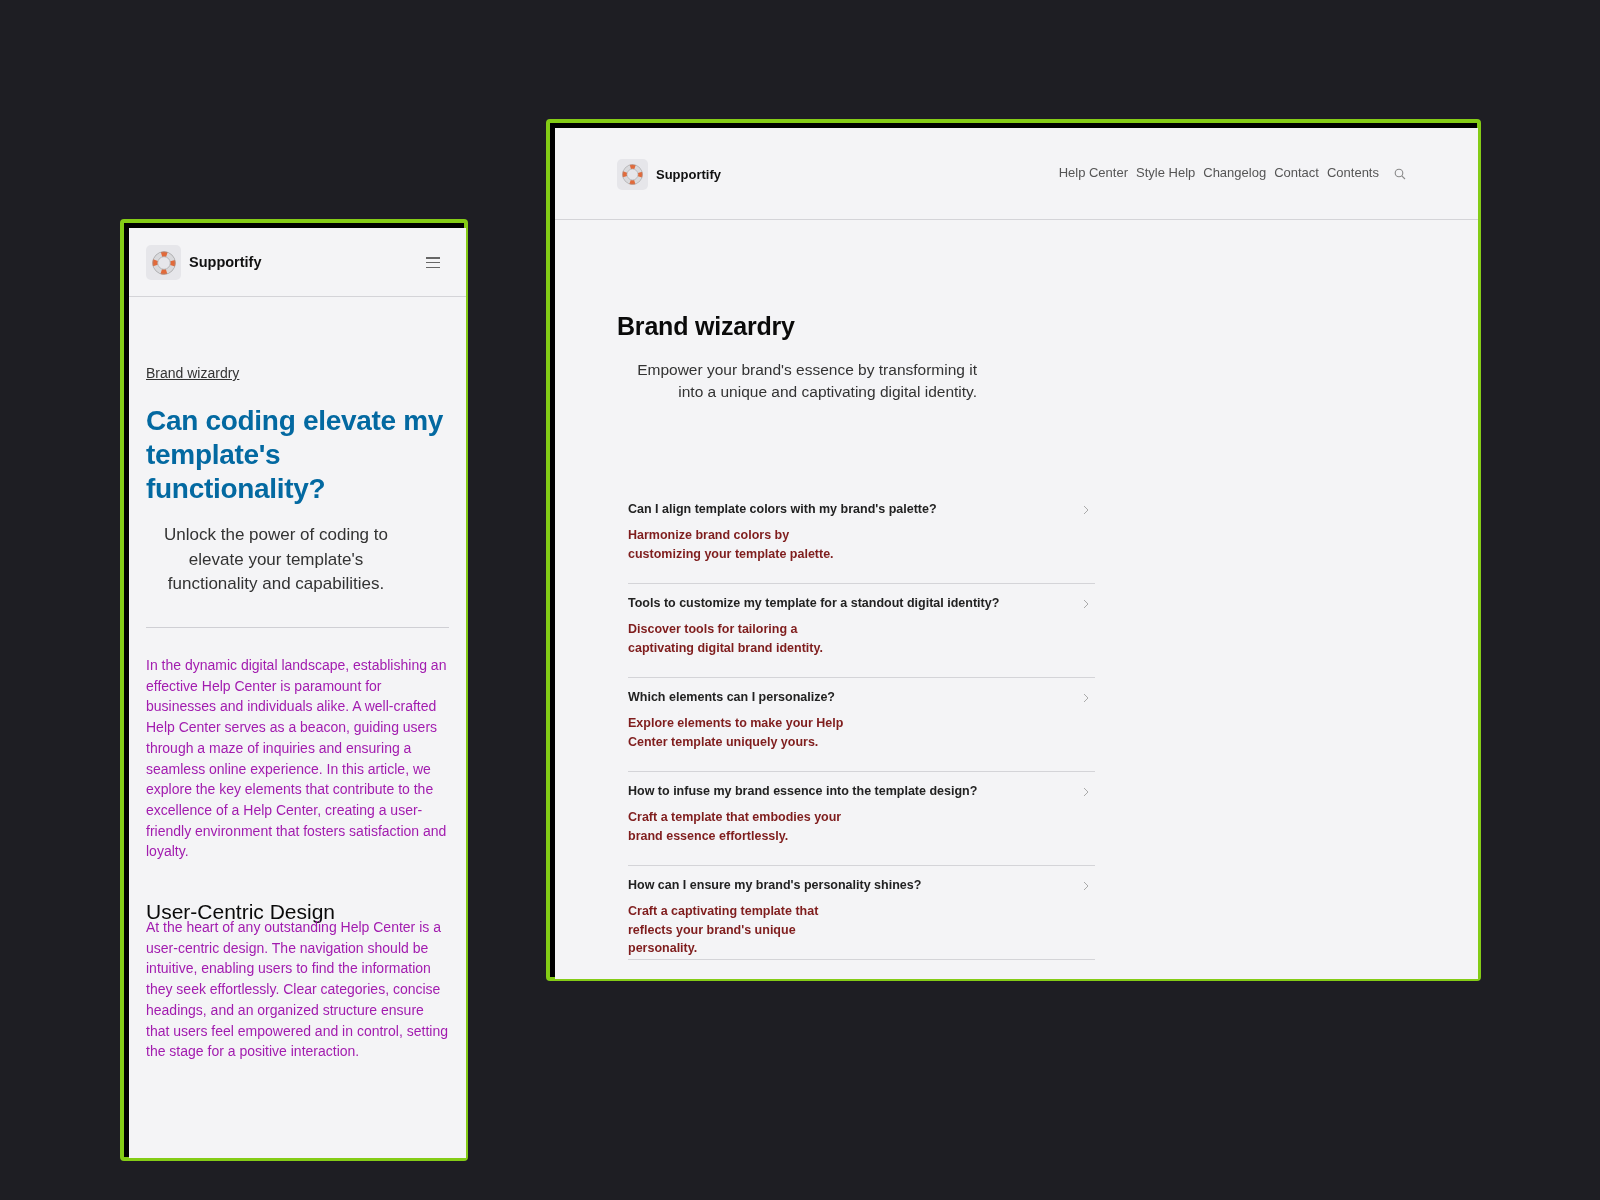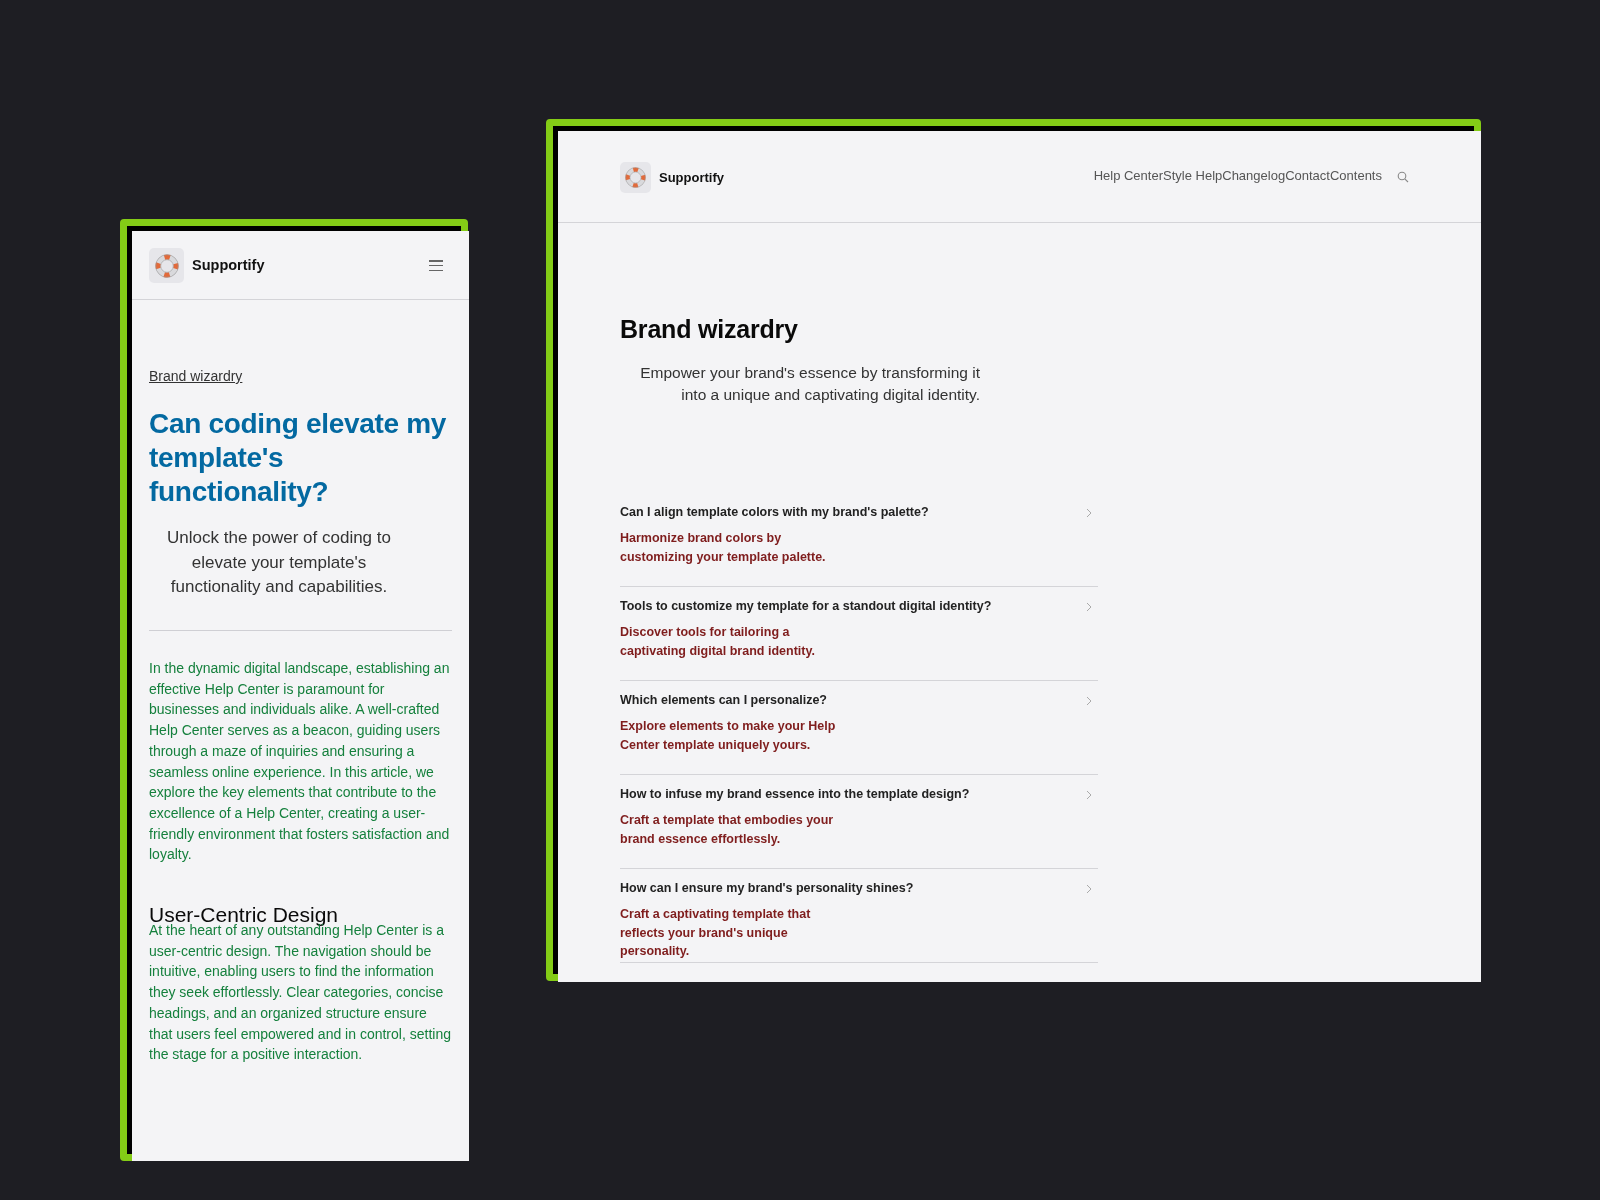--- a/index.html
+++ b/index.html
@@ -1,48 +1,48 @@
 <!DOCTYPE html>
 <html><head>
 <meta charset="utf-8">
 <style>
   * { box-sizing: border-box; margin: 0; padding: 0; }
   html, body { width: 1600px; height: 1200px; overflow: hidden; }
   body { background: #1e1e23; font-family: "Liberation Sans", "DejaVu Sans", sans-serif; position: relative; }
 
-  .frame { position: absolute; background: #000; border: 7px solid #84cc16; border-radius: 4px; }
+  .frame { position: absolute; background: #000; border: 4px solid #84cc16; border-radius: 4px; }
   .screen { position: absolute; background: #f4f4f6; overflow: hidden; }
 
   
   #mobile-frame { left: 120px; top: 219px; width: 348px; height: 942px; }
   #mobile-screen { left: 5px; top: 5px; width: 337px; height: 930px; }
   .m-header { position: absolute; left: 0; top: 0; width: 100%; height: 69px; border-bottom: 1px solid #d4d4d8; }
   .logo-box { position: absolute; width: 35px; height: 35px; background: #e6e6ea; border-radius: 5px; display: flex; align-items: center; justify-content: center; }
   .brand { position: absolute; font-weight: bold; color: #111; }
   .m-menu { position: absolute; right: 26px; top: 29px; width: 14px; height: 11px; display: flex; flex-direction: column; justify-content: space-between; cursor: pointer; }
   .m-menu span { display: block; height: 1.5px; background: #666; }
   .m-content { position: absolute; left: 17px; top: 69px; width: 303px; }
   .m-crumb { position: absolute; top: 68px; font-size: 14px; color: #333; text-decoration: underline; }
   .m-title { position: absolute; top: 107px; width: 300px; font-size: 28px; line-height: 34px; font-weight: bold; color: #0369a1; letter-spacing: -0.3px; }
   .m-lead { position: absolute; top: 226px; width: 260px; font-size: 17px; line-height: 24.5px; color: #333; text-align: center; }
   .m-rule { position: absolute; top: 330px; width: 303px; height: 1px; background: #cfcfd4; }
-  .m-body { position: absolute; width: 303px; font-size: 14px; line-height: 20.7px; color: #15803d; }
+  .m-body { position: absolute; width: 303px; font-size: 14px; line-height: 20.7px; color: #a21caf; }
   .m-h2 { position: absolute; top: 603px; font-size: 21px; font-weight: normal; color: #0a0a0a; }
 
   
   #desktop-frame { left: 546px; top: 119px; width: 935px; height: 862px; }
   #desktop-screen { left: 5px; top: 5px; width: 923px; height: 851px; }
   .d-header { position: absolute; left: 0; top: 0; width: 100%; height: 92px; border-bottom: 1px solid #d4d4d8; }
-  .d-nav { position: absolute; top: 37px; right: 99px; display: flex; gap: 0; font-size: 13px; color: #555; }
+  .d-nav { position: absolute; top: 37px; right: 99px; display: flex; gap: 8px; font-size: 13px; color: #555; }
   .d-nav a { color: #555; text-decoration: none; cursor: pointer; }
   .d-search { position: absolute; top: 40px; right: 72px; width: 12px; height: 12px; cursor: pointer; }
   .d-title { position: absolute; left: 62px; top: 184px; font-size: 25px; font-weight: bold; color: #0a0a0a; letter-spacing: -0.2px; }
   .d-lead { position: absolute; left: 62px; top: 231px; width: 360px; font-size: 15.5px; line-height: 21.5px; color: #333; text-align: right; }
   .faq-list { position: absolute; left: 62px; top: 362px; width: 478px; }
-  .faq-item { position: relative; height: 94px; border-bottom: 1px solid #d4d4d8; padding-top: 12px; cursor: pointer; }
+  .faq-item { position: relative; height: 94px; border-bottom: 1px solid #d4d4d8; padding-top: 12px; cursor: pointer; margin-left: 11px; }
   .faq-q { font-size: 12.5px; font-weight: bold; color: #222; }
   .faq-a { margin-top: 10px; width: 220px; font-size: 12.5px; line-height: 18.5px; color: #7f1d1d; font-weight: bold; }
   .faq-chev { position: absolute; right: 4px; top: 15px; width: 10px; height: 10px; }
 </style>
 </head>
 <body>
 
 <div id="mobile-frame" class="frame">
   <div id="mobile-screen" class="screen">
     <div class="m-header">

